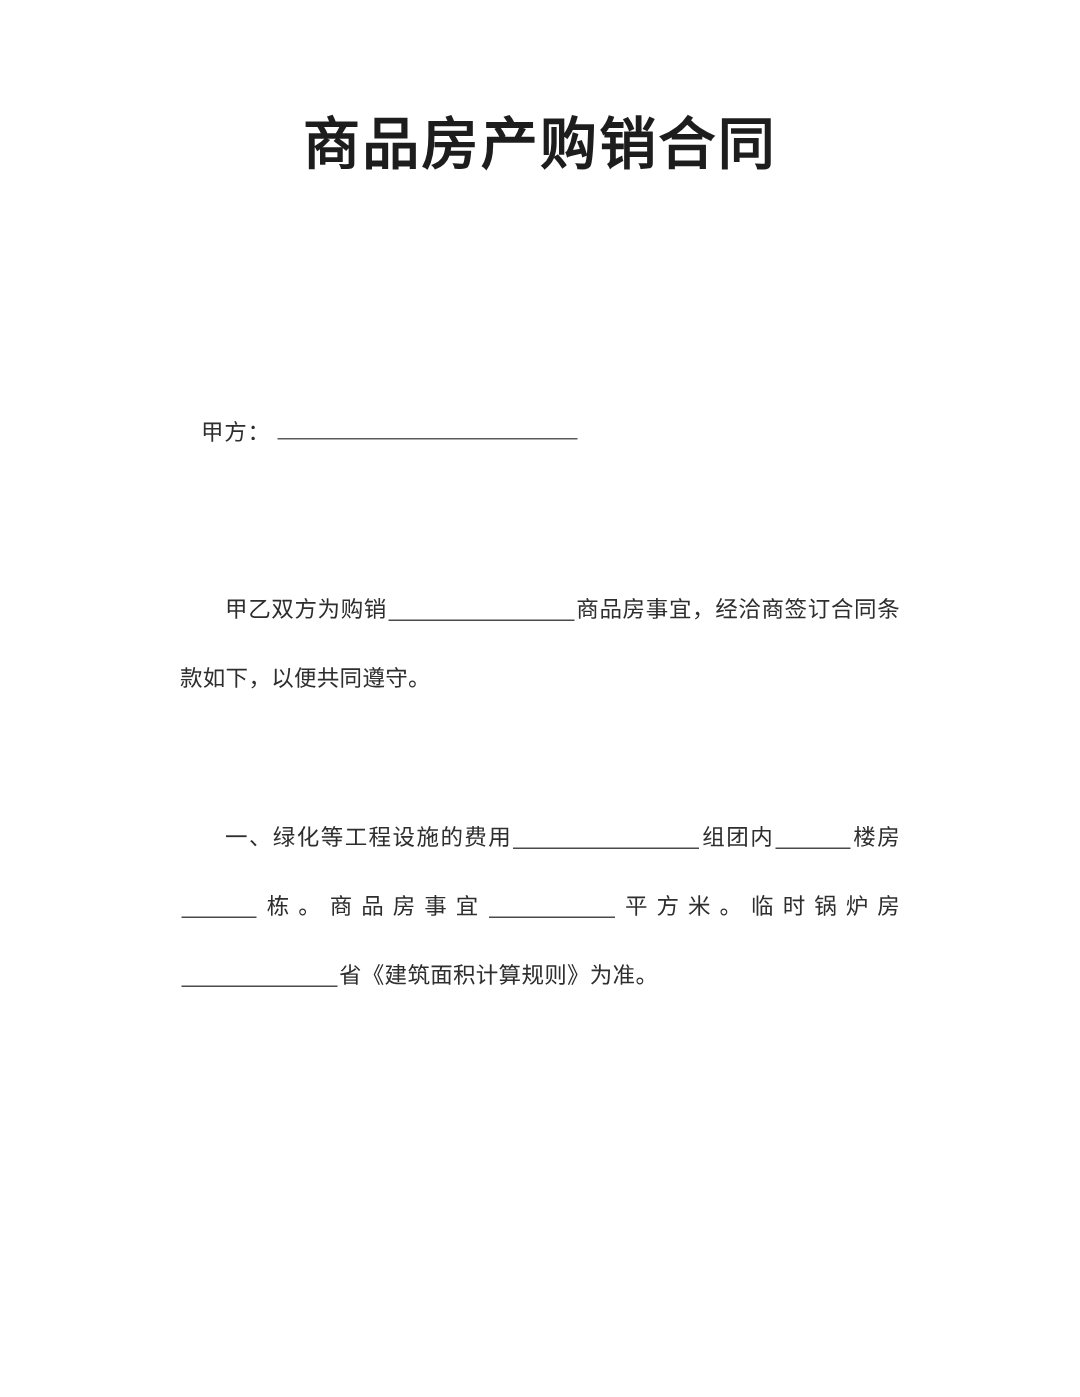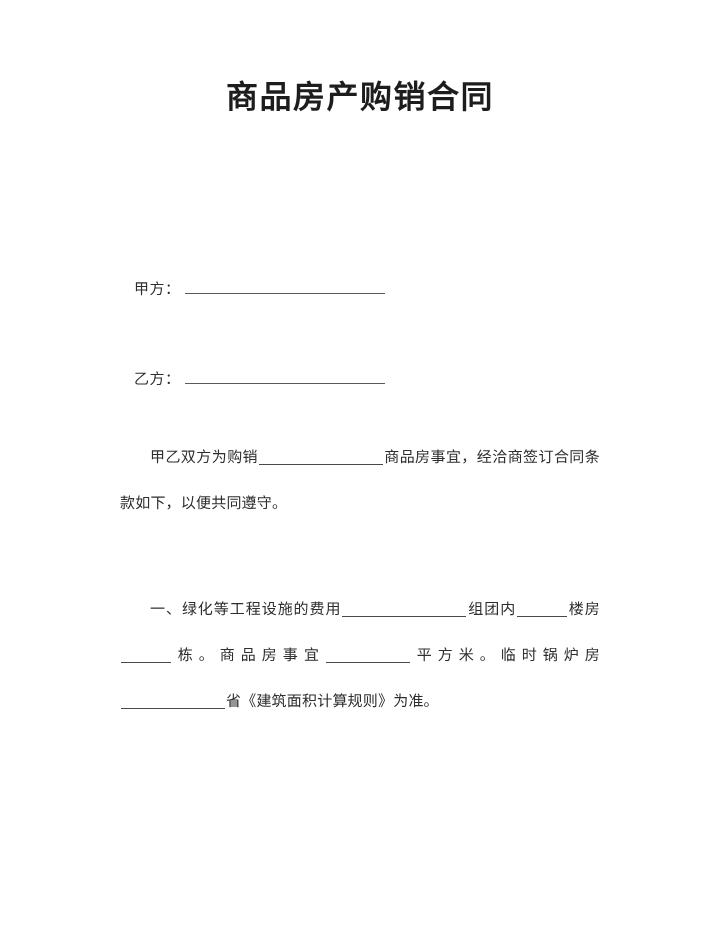--- a/index.html
+++ b/index.html
@@ -27,21 +27,21 @@
 
   
   .doc-title {
     position: absolute;
     top: 78px;
     left: 0;
     width: 720px;
     text-align: center;
     font-family: "Liberation Serif", "DejaVu Serif", serif;
     font-weight: bold;
-    font-size: 32px;
+    font-size: 38px;
     letter-spacing: 1.5px;
     color: #1d1d1d;
     line-height: 38px;
     white-space: nowrap;
   }
 
   
   .body-block {
     position: absolute;
     top: 250px;
@@ -109,23 +109,20 @@
   <div class="doc-title">商品房产购销合同</div>
 
   <div class="body-block">
 
     <div class="party-row">
       <span class="label">甲方：</span><span class="rule rule-party"></span>
     </div>
 
     <div class="gap-sig"></div>
 
-    <div class="party-row">
-      <span class="label">乙方：</span><span class="rule rule-party"></span>
-    </div>
 
     <div class="gap-intro"></div>
 
     <p class="para indent"><span>甲乙双方为购销</span><span class="blank blank-xl"></span><span>商品房事宜，经洽商签订合同条款如下，以便共同遵守。</span></p>
 
     <div class="gap-cl"></div>
 
     <p class="para indent"><span>一、绿化等工程设施的费用</span><span class="blank blank-xl"></span><span>组团内</span><span class="blank blank-sm"></span><span>楼房</span><span class="blank blank-sm"></span><span>栋。商品房事宜</span><span class="blank blank-md"></span><span>平方米。临时锅炉房</span><span class="blank blank-lg"></span><span>省《建筑面积计算规则》为准。</span></p>
 
     <div class="gap-cl"></div>

